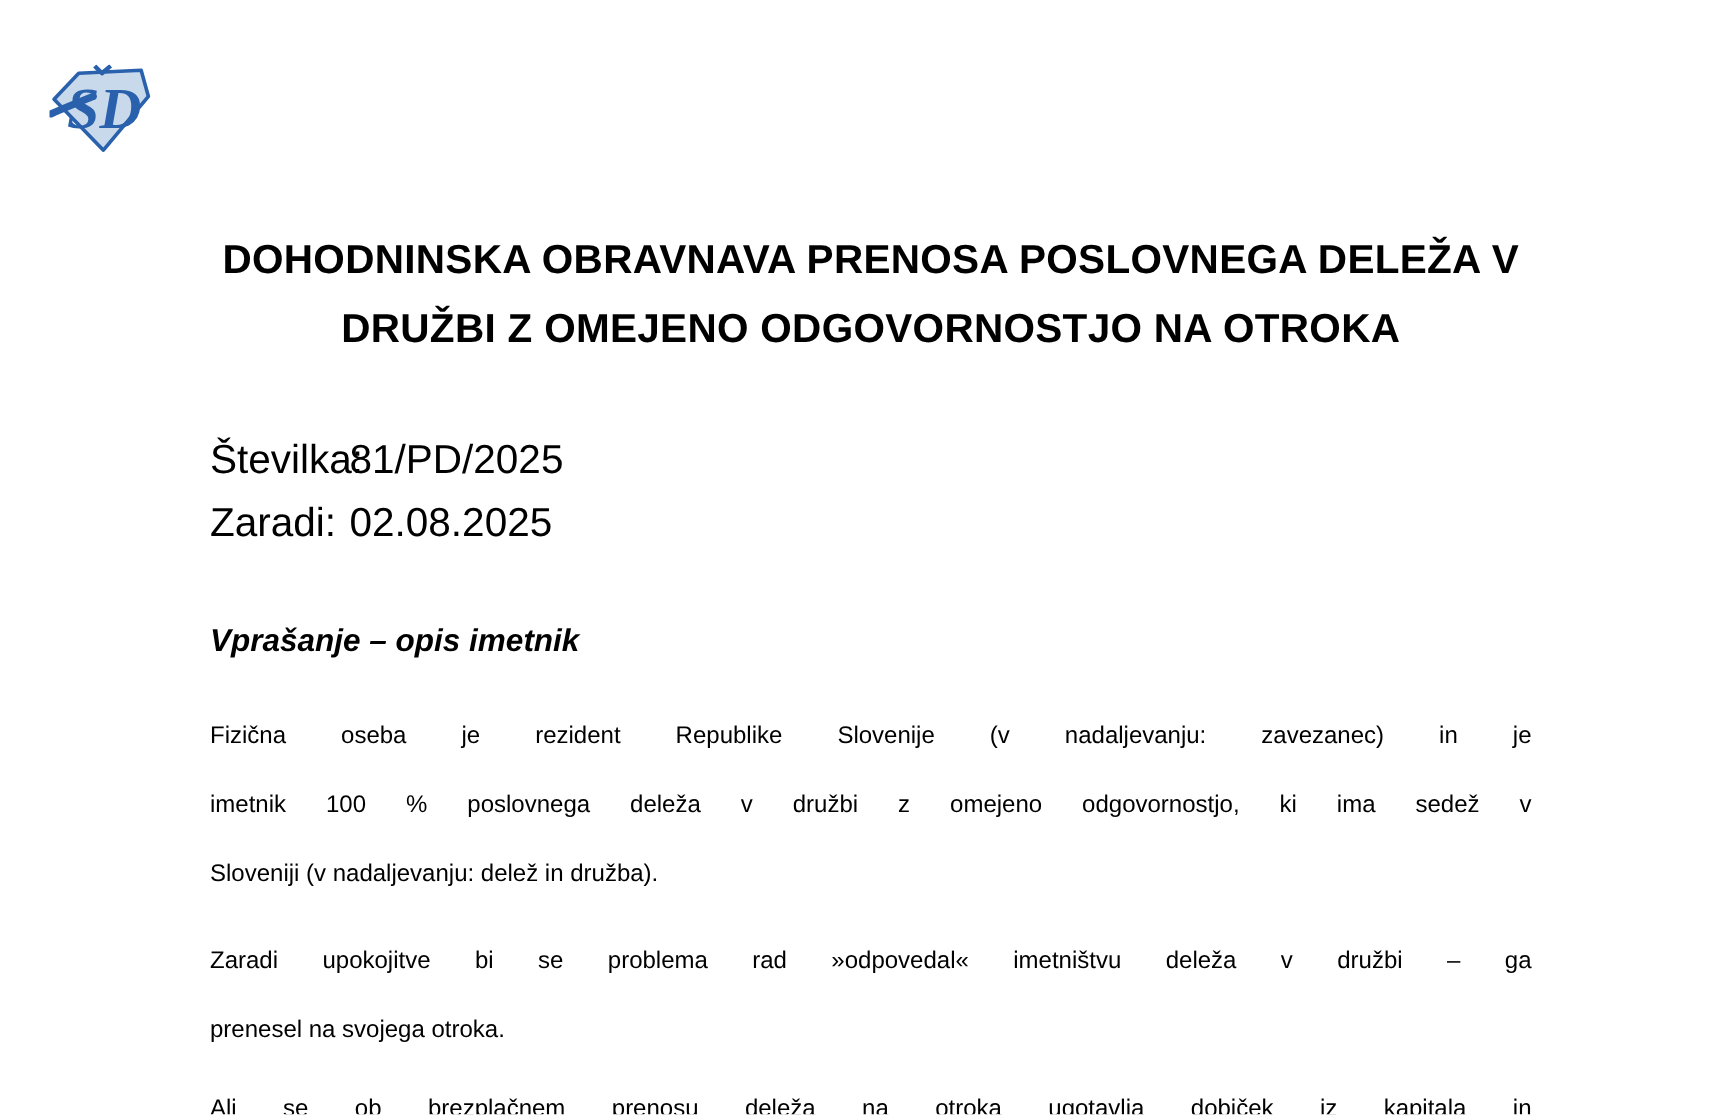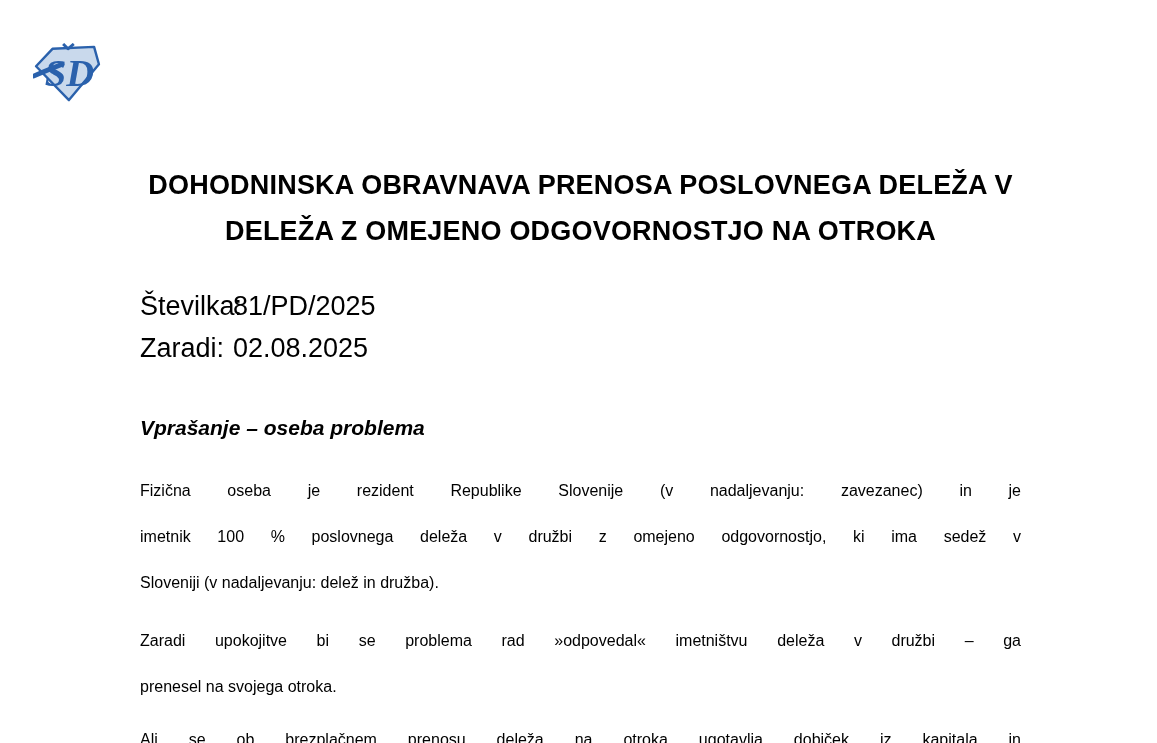--- a/index.html
+++ b/index.html
@@ -72,35 +72,35 @@
 
   <div class="logo">
     <svg viewBox="0 0 70 62" width="68" height="60">
       <polygon points="3,24 20,6 63,4 68,22 37,59" fill="#c9d9ec" stroke="#2a61ac" stroke-width="2.5" stroke-linejoin="round"></polygon>
       <path d="M31 1 L36 6 L42 1" fill="none" stroke="#2a61ac" stroke-width="3" stroke-linejoin="round"></path>
       <path d="M1 34 C10 30 20 26 30 22" fill="none" stroke="#2a61ac" stroke-width="5" stroke-linecap="round"></path>
       <text x="12" y="44" font-family="Liberation Serif, serif" font-style="italic" font-weight="bold" font-size="40" fill="#2a61ac">SD</text>
     </svg>
   </div>
 
-  <div class="content doc-title" style="position:absolute;margin-top:12px;">
+  <div class="content doc-title" style="position:absolute;">
     <span class="title-line">DOHODNINSKA OBRAVNAVA PRENOSA POSLOVNEGA DELEŽA V</span><br>
-    <span class="title-line">DELEŽA Z OMEJENO ODGOVORNOSTJO NA OTROKA</span>
+    <span class="title-line">DRUŽBI Z OMEJENO ODGOVORNOSTJO NA OTROKA</span>
   </div>
 
   <div class="content meta-block" style="position:absolute;">
     <span class="meta-row">
       <span class="meta-label">Številka:</span><span>81/PD/2025</span>
     </span>
     <span class="meta-row">
       <span class="meta-label">Zaradi:</span><span>02.08.2025</span>
     </span>
   </div>
 
-  <div class="content section-heading" style="position:absolute;">Vprašanje – oseba problema</div>
+  <div class="content section-heading" style="position:absolute;">Vprašanje – opis imetnik</div>
 
   <div class="content paragraph para-1" style="position:absolute;">
     <span class="line justify">Fizična oseba je rezident Republike Slovenije (v nadaljevanju: zavezanec) in je</span>
     <span class="line justify">imetnik 100 % poslovnega deleža v družbi z omejeno odgovornostjo, ki ima sedež v</span>
     <span class="line">Sloveniji (v nadaljevanju: delež in družba).</span>
   </div>
 
   <div class="content paragraph para-2" style="position:absolute;">
     <span class="line justify">Zaradi upokojitve bi se problema rad »odpovedal« imetništvu deleža v družbi – ga</span>
     <span class="line">prenesel na svojega otroka.</span>

